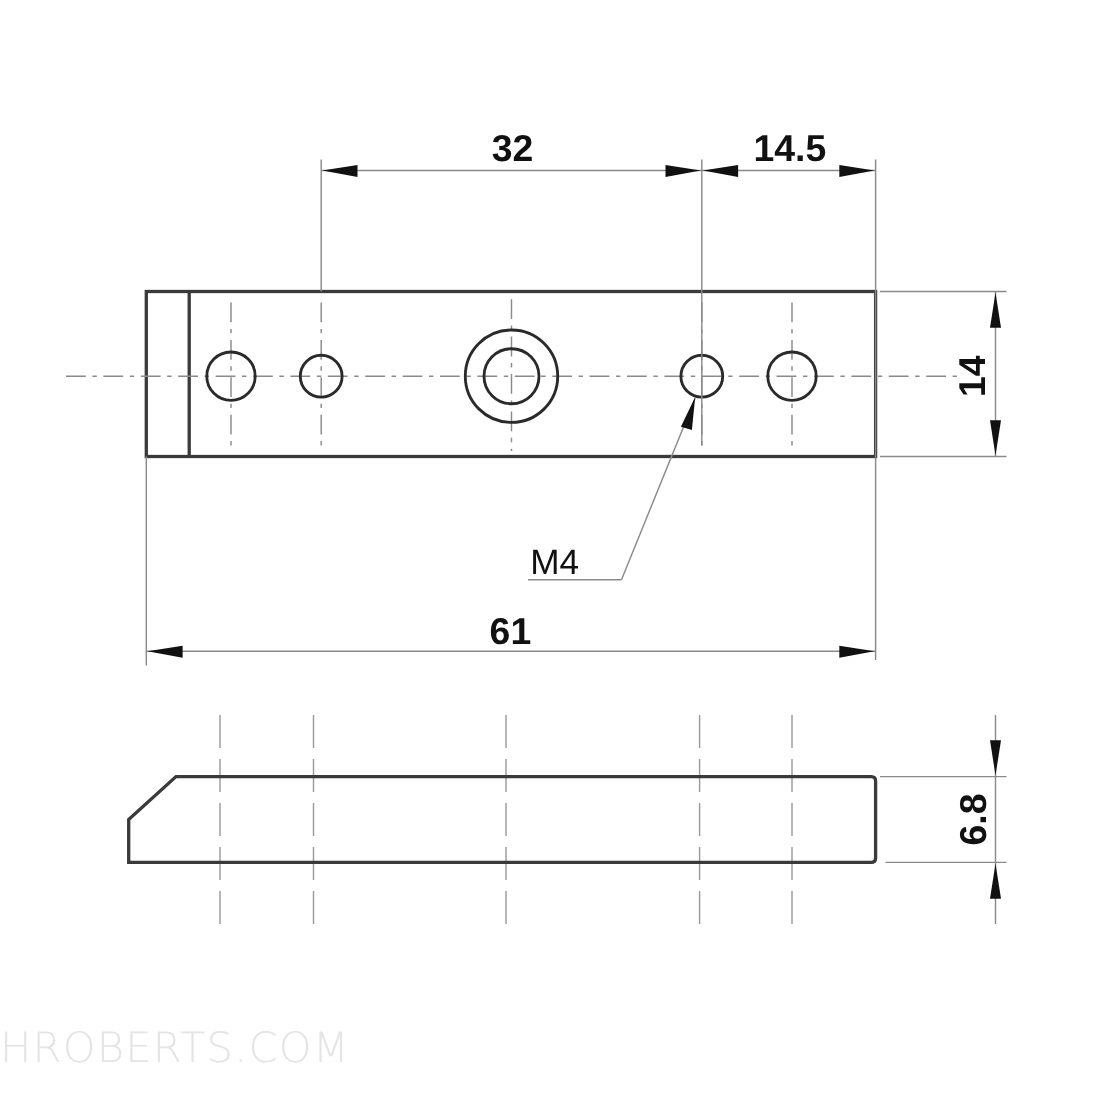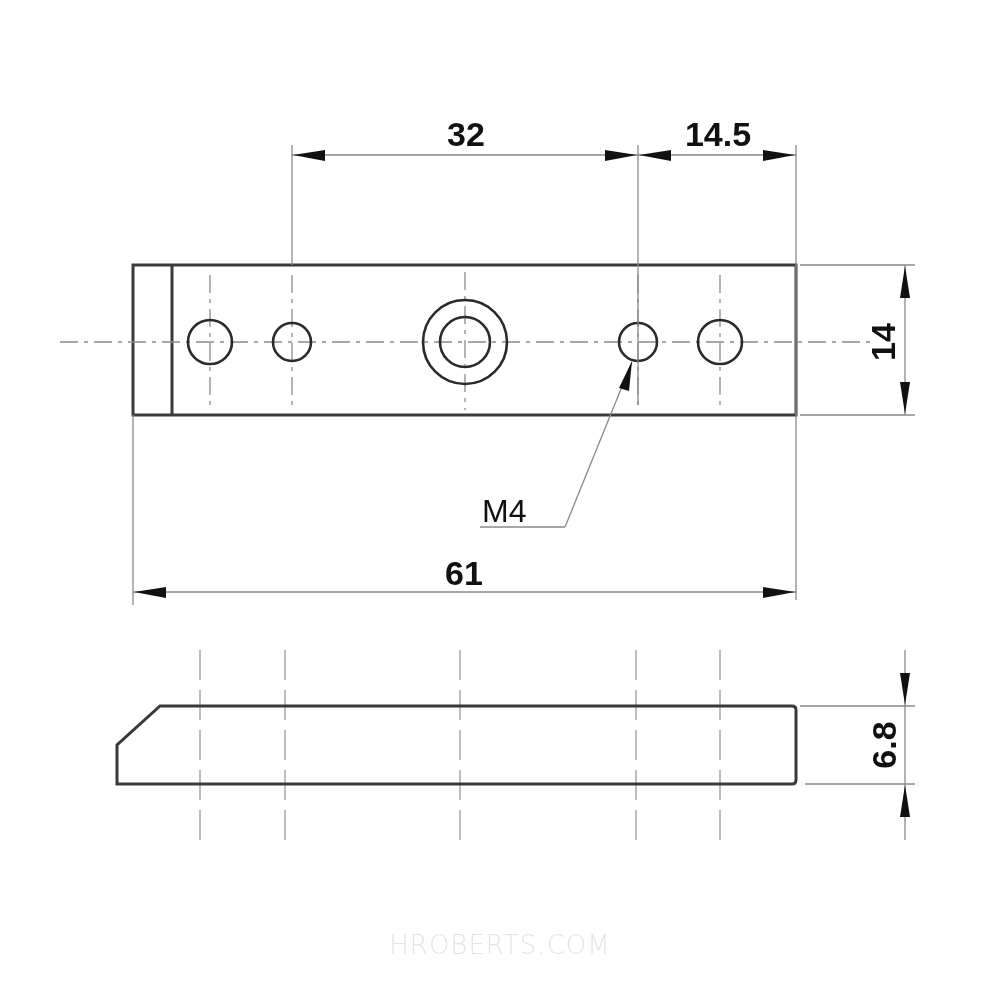--- a/index.html
+++ b/index.html
@@ -6,21 +6,21 @@
   body { width:1000px; height:1000px; position:relative; overflow:hidden; font-family:"Liberation Sans", sans-serif; }
   svg { position:absolute; left:0; top:0; }
   .outline { stroke:#3a3a3a; stroke-width:3; fill:none; }
   .thin { stroke:#8a8a8a; stroke-width:1.3; fill:none; }
   .center { stroke:#8a8a8a; stroke-width:1.3; fill:none; stroke-dasharray:18 6 4 6; }
   .hidden { stroke:#9a9a9a; stroke-width:1.3; fill:none; stroke-dasharray:30 10; }
   .hole { stroke:#2a2a2a; stroke-width:2.6; fill:none; }
   .arrow { fill:#111; }
   .dimtext { font-family:"Liberation Sans", sans-serif; font-weight:bold; font-size:34px; fill:#111; }
   .labeltext { font-family:"Liberation Sans", sans-serif; font-size:32px; fill:#111; }
-  .watermark { position:absolute; left:0; width:1000px; top:930px; text-align:center; font-family:"DejaVu Sans", sans-serif; font-size:26px; letter-spacing:1px; color:#e4e4e4; font-weight:300; }
+  .watermark { position:absolute; left:0; width:1000px; top:930px; text-align:left; font-family:"DejaVu Sans", sans-serif; font-size:38px; letter-spacing:1px; color:#e4e4e4; font-weight:300; }
 </style>
 </head>
 <body>
 
 <svg width="1000" height="1000" viewBox="0 0 1000 1000">
 
   <g>
 
     <rect class="outline" x="133" y="265" width="663" height="150"></rect>
     <line class="outline" x1="172" y1="265" x2="172" y2="415"></line>

